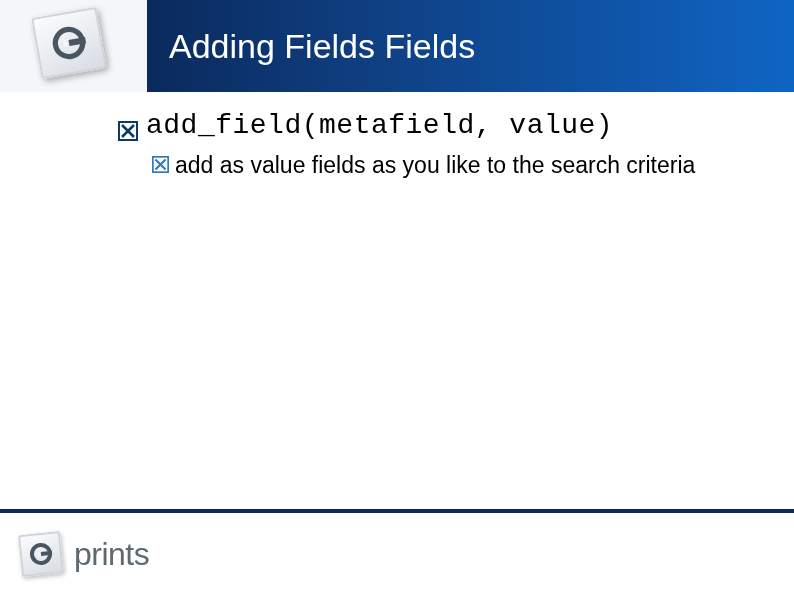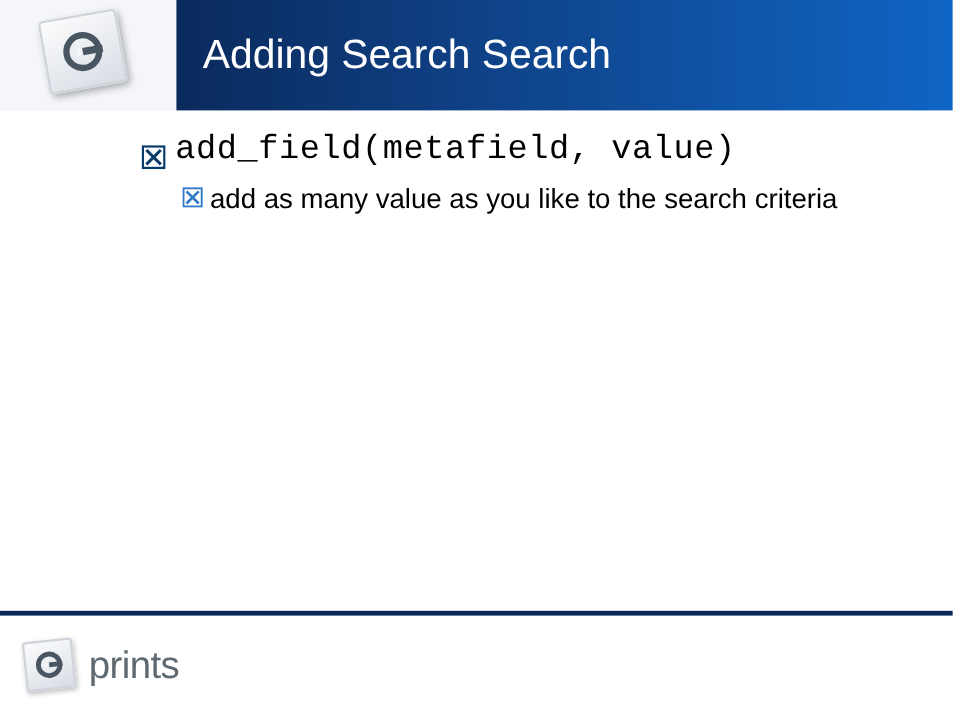--- a/index.html
+++ b/index.html
@@ -137,21 +137,21 @@
   <div class="decor-key">
     <svg viewBox="0 0 40 40">
       <circle cx="20" cy="20" r="13" fill="none" stroke="#4a5562" stroke-width="5"></circle>
       <rect x="20" y="17" width="16" height="6" fill="#4a5562"></rect>
       <rect x="15" y="17" width="3" height="6" fill="#f4f6f9"></rect>
     </svg>
   </div>
 </div>
 
 <div class="titlebar">
-  <h1>Adding Search Search</h1>
+  <h1>Adding Fields Fields</h1>
 </div>
 
 <div class="content">
 
   <div class="row-main">
     <span class="bullet">
       <svg viewBox="0 0 20 20">
         <rect x="1" y="1" width="18" height="18" fill="none" stroke="#083a6a" stroke-width="2"></rect>
         <line x1="4" y1="4" x2="16" y2="16" stroke="#083a6a" stroke-width="2.5"></line>
         <line x1="16" y1="4" x2="4" y2="16" stroke="#083a6a" stroke-width="2.5"></line>
@@ -164,21 +164,21 @@
 
 
     <div class="sub-row">
       <span class="bullet bullet-sub">
         <svg viewBox="0 0 20 20">
           <rect x="1" y="1" width="18" height="18" fill="none" stroke="#2f78c6" stroke-width="2"></rect>
           <line x1="4" y1="4" x2="16" y2="16" stroke="#2f78c6" stroke-width="2.5"></line>
           <line x1="16" y1="4" x2="4" y2="16" stroke="#2f78c6" stroke-width="2.5"></line>
         </svg>
       </span>
-      <span class="sub-text">add as many value as you like to the search criteria</span>
+      <span class="sub-text">add as value fields as you like to the search criteria</span>
     </div>
 
   </div>
 </div>
 
 <div class="footer-rule"></div>
 <div class="footer-logo">
   <div class="logo-e">
     <svg viewBox="0 0 28 28">
       <circle cx="14" cy="14" r="9" fill="none" stroke="#4a5562" stroke-width="4"></circle>

